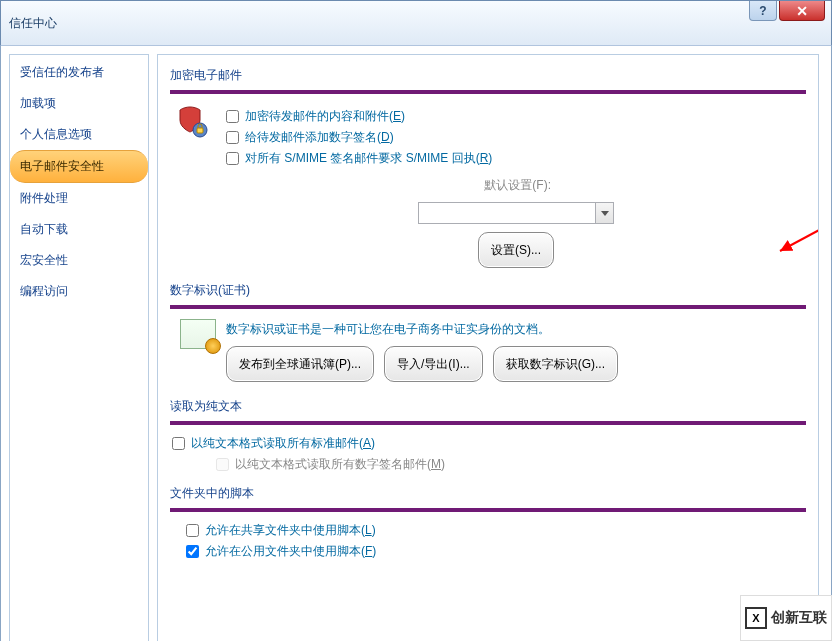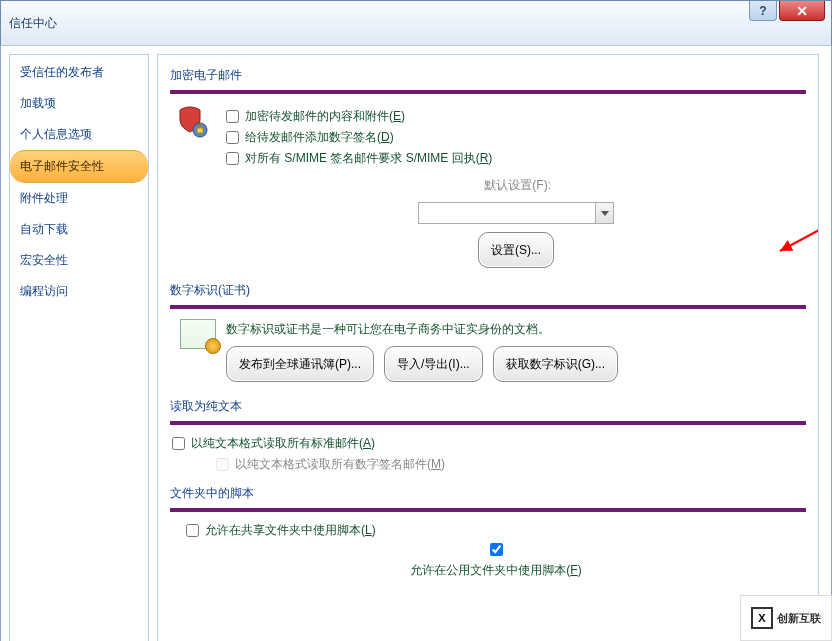--- a/index.html
+++ b/index.html
@@ -15,21 +15,21 @@
 
 .window-body { display: flex; height: 608px; border: 1px solid #8aa5c4; border-top: none; background:#fff; }
 .sidebar { width: 140px; border: 1px solid #b9cde2; margin: 8px 4px 0 8px; background: #fff; padding-top: 2px; height: 596px;}
 .sidebar-item { padding: 7px 10px; color: #15428b; cursor: pointer; }
 .sidebar-item.selected { background: linear-gradient(#ffd27a,#ffb13d); color: #3b2a00; border-top:1px solid #e6a23c; border-bottom:1px solid #e6a23c;border-radius:15px;}
 .content { flex: 1; padding: 8px 12px 0 4px; }
 .panel { border: 1px solid #b9cde2; height: 598px; padding: 4px 12px 12px 12px; overflow:auto; position:relative;}
 
 .section-title { color: #15428b; padding: 8px 0 6px 0; border-bottom: 4px solid #701a75; margin-bottom: 10px;}
 .row { display:flex; align-items:center; margin: 4px 0 4px 56px; gap:6px;}
-.label { color:#14532d; }
+.label { color:#0369a1; }
 .cb { width:13px; height:13px; }
 .cb.disabled-box { opacity:.55; }
 .shield-icon { width:32px; height:32px; float:left; margin:2px 8px 40px 8px; position:relative;}
 .dropdown { display:inline-flex; align-items:center; border:1px solid #abadb3; height:22px; background:#fff; }
 .dropdown .dd-text { width:176px; padding:0 4px; height:20px; line-height:20px; color:#666;}
 .dropdown .dd-btn { width:18px; height:20px; background:linear-gradient(#f5f5f5,#e3e3e3); border-left:1px solid #abadb3; display:flex; align-items:center; justify-content:center; cursor:pointer;}
 .btn { height:36px; padding:0 12px; background:linear-gradient(#fdfdfd,#e6e6e6); border:1px solid #8a8a8a; border-radius:10px; cursor:pointer; display:inline-flex; align-items:center; box-shadow: inset 0 0 0 1px #fff;}
 
 .cert-block { display:flex; gap:10px; margin:0 0 8px 10px; align-items:flex-start;}
 .cert-icon { width:36px; height:30px; border:1px solid #8bb38b; background:linear-gradient(#f4fff4,#e8f5e8); position:relative;}
@@ -39,21 +39,21 @@
 
 .default-label { color:#888; width:70px; text-align:right; display:inline-block;}
 .default-row { display:flex; align-items:center; gap:8px; margin:10px 0 6px 56px;flex-direction:column;}
 
 
 .arrow { position:absolute; left:618px; top:166px; pointer-events:none;}
 .arrow svg { overflow:visible; }
 
 .watermark { position:absolute; right:0; bottom:0; width:92px; height:46px; border:1px solid #ddd; background:#fff; display:flex; align-items:center; justify-content:center; gap:4px;}
 .watermark .wm-logo { width:22px; height:22px; border:2px solid #333; display:flex; align-items:center; justify-content:center; font-weight:bold; font-size:11px;}
-.watermark .wm-text { font-size:11px; color:#333; font-weight:bold;}
+.watermark .wm-text { font-size:14px; color:#333; font-weight:bold;}
 
 u.ak { text-decoration: underline; }
 </style>
 </head>
 <body>
 
 <div class="titlebar">
   <span class="title">信任中心</span>
   <div class="controls">
     <div class="ctrl-help">?</div>
@@ -139,21 +139,21 @@
       <div class="row" style="margin-left:46px;">
         <input type="checkbox" class="cb disabled-box" disabled="" style="">
         <span class="label" style="color:#888;"><span>以纯文本格式读取所有数字签名邮件(</span><u class="ak">M</u>)</span>
       </div>
 
       <div class="section-title">文件夹中的脚本</div>
       <div class="row" style="margin-left:16px;">
         <input type="checkbox" class="cb" style="">
         <span class="label"><span>允许在共享文件夹中使用脚本(</span><u class="ak">L</u>)</span>
       </div>
-      <div class="row" style="margin-left:16px;flex-direction:column;">
+      <div class="row" style="margin-left:16px;">
         <input type="checkbox" class="cb" checked="" style="">
         <span class="label"><span>允许在公用文件夹中使用脚本(</span><u class="ak">F</u>)</span>
       </div>
 
       <div class="arrow">
         <svg width="70" height="40">
             <defs>
               <marker id="ah" markerWidth="8" markerHeight="8" refX="6" refY="3" orient="auto">
                 <path d="M0,0 L6,3 L0,6 Z" fill="#ff0000"></path>
               </marker>

